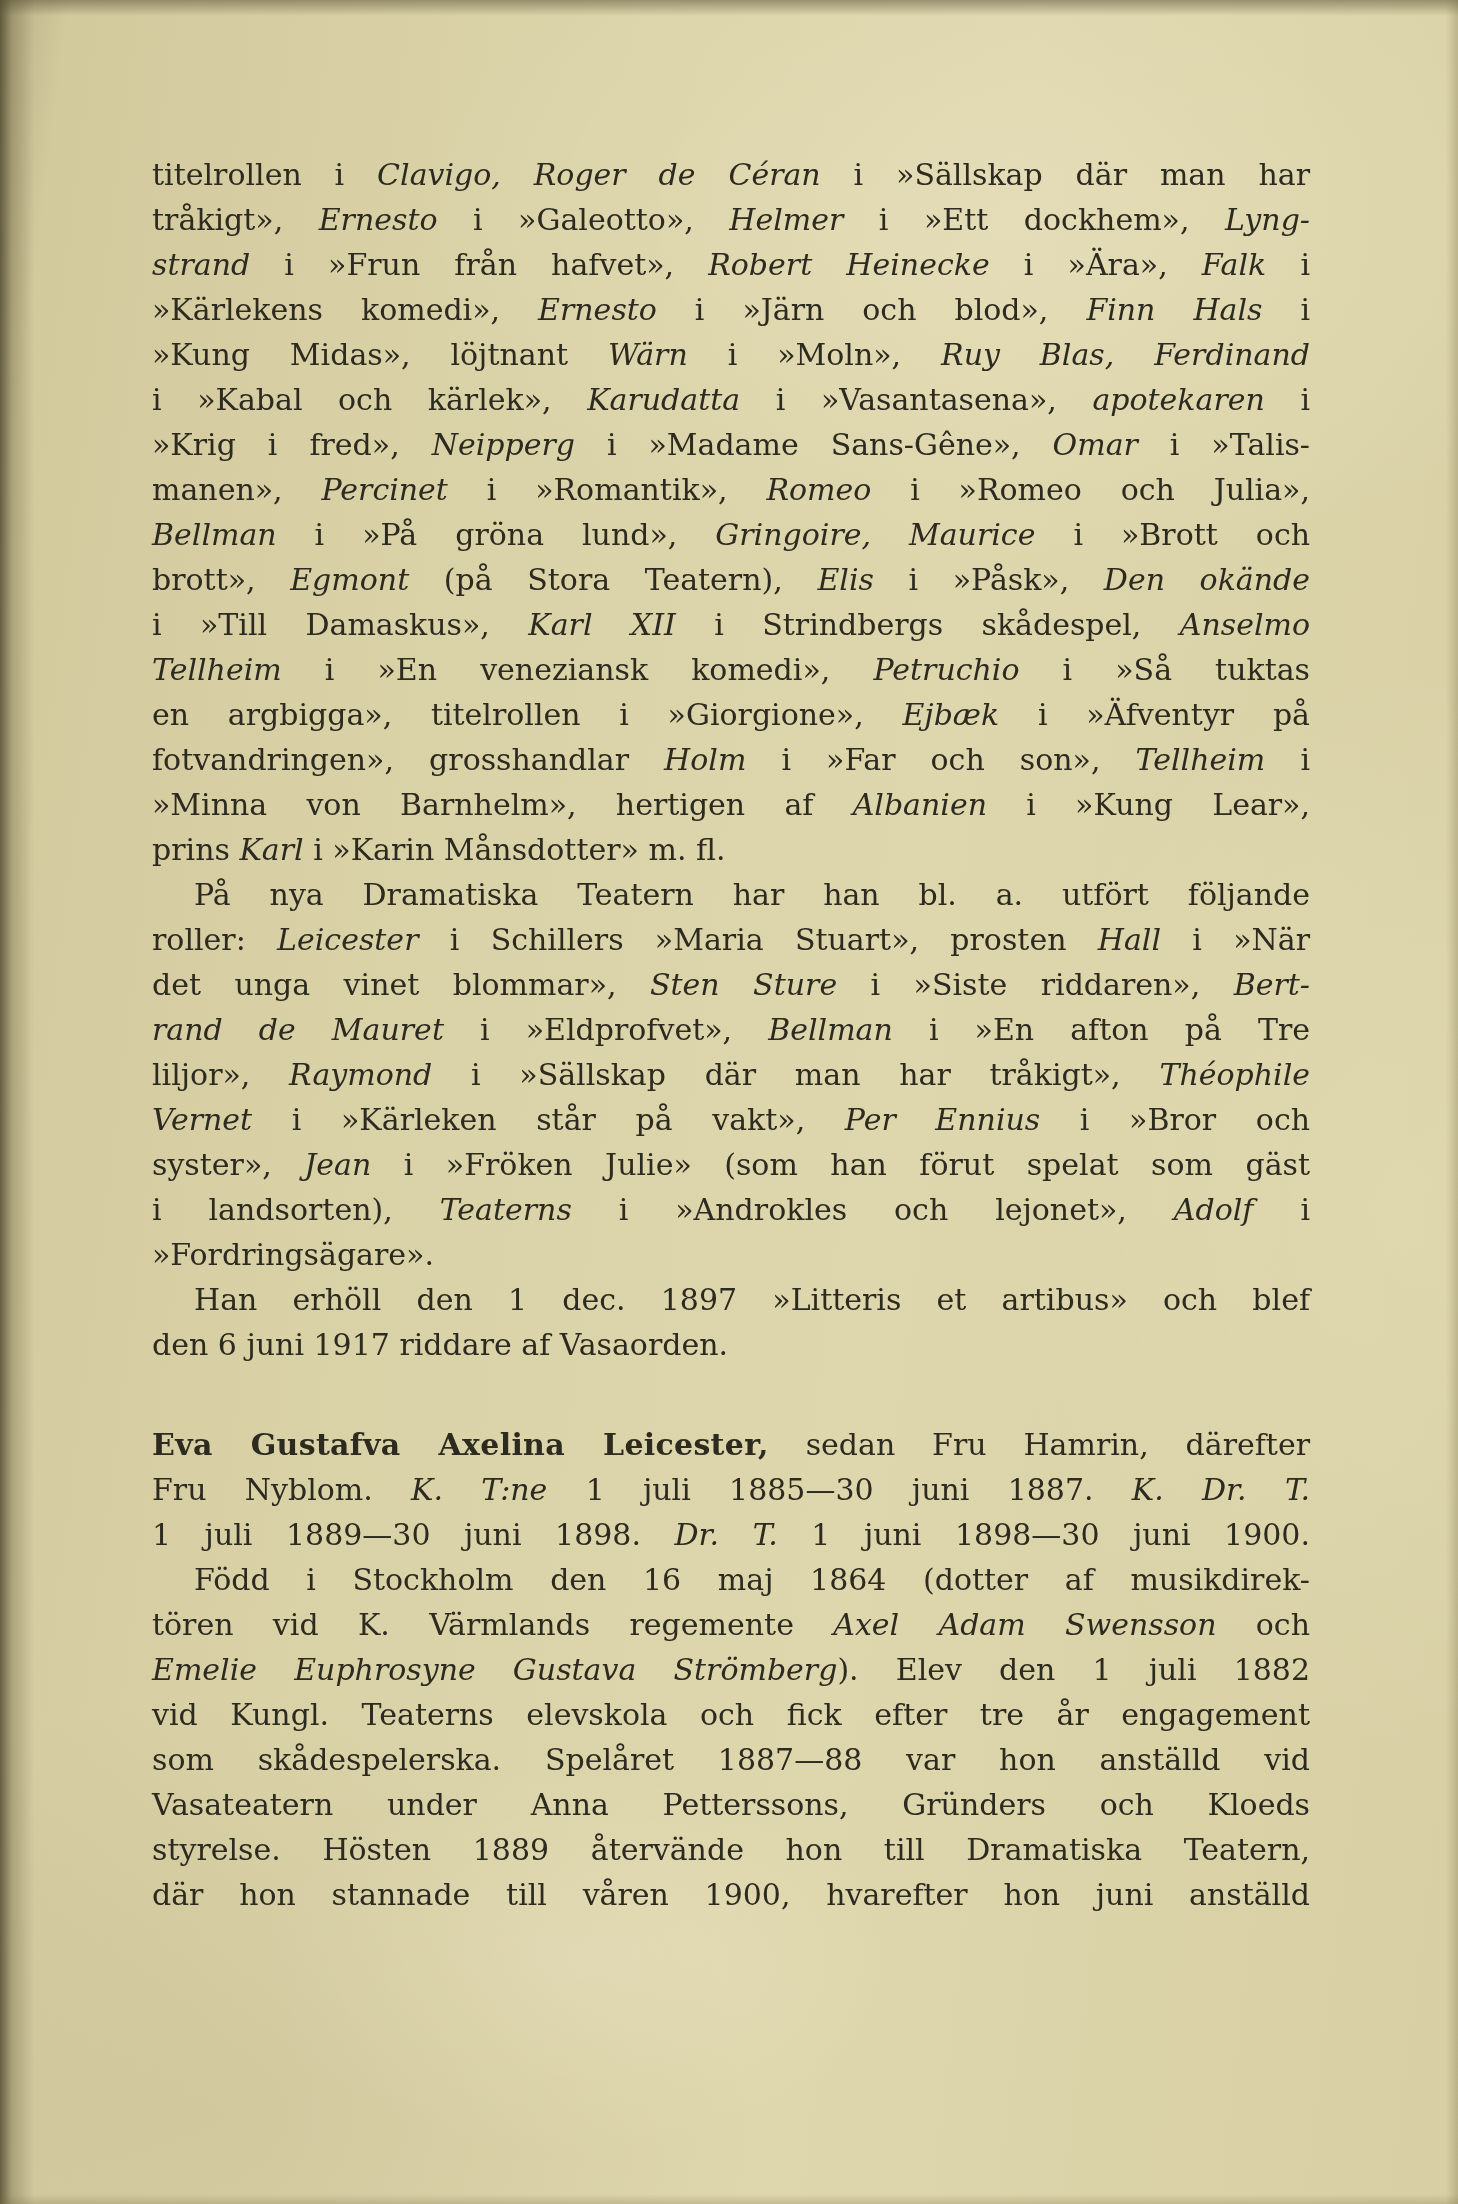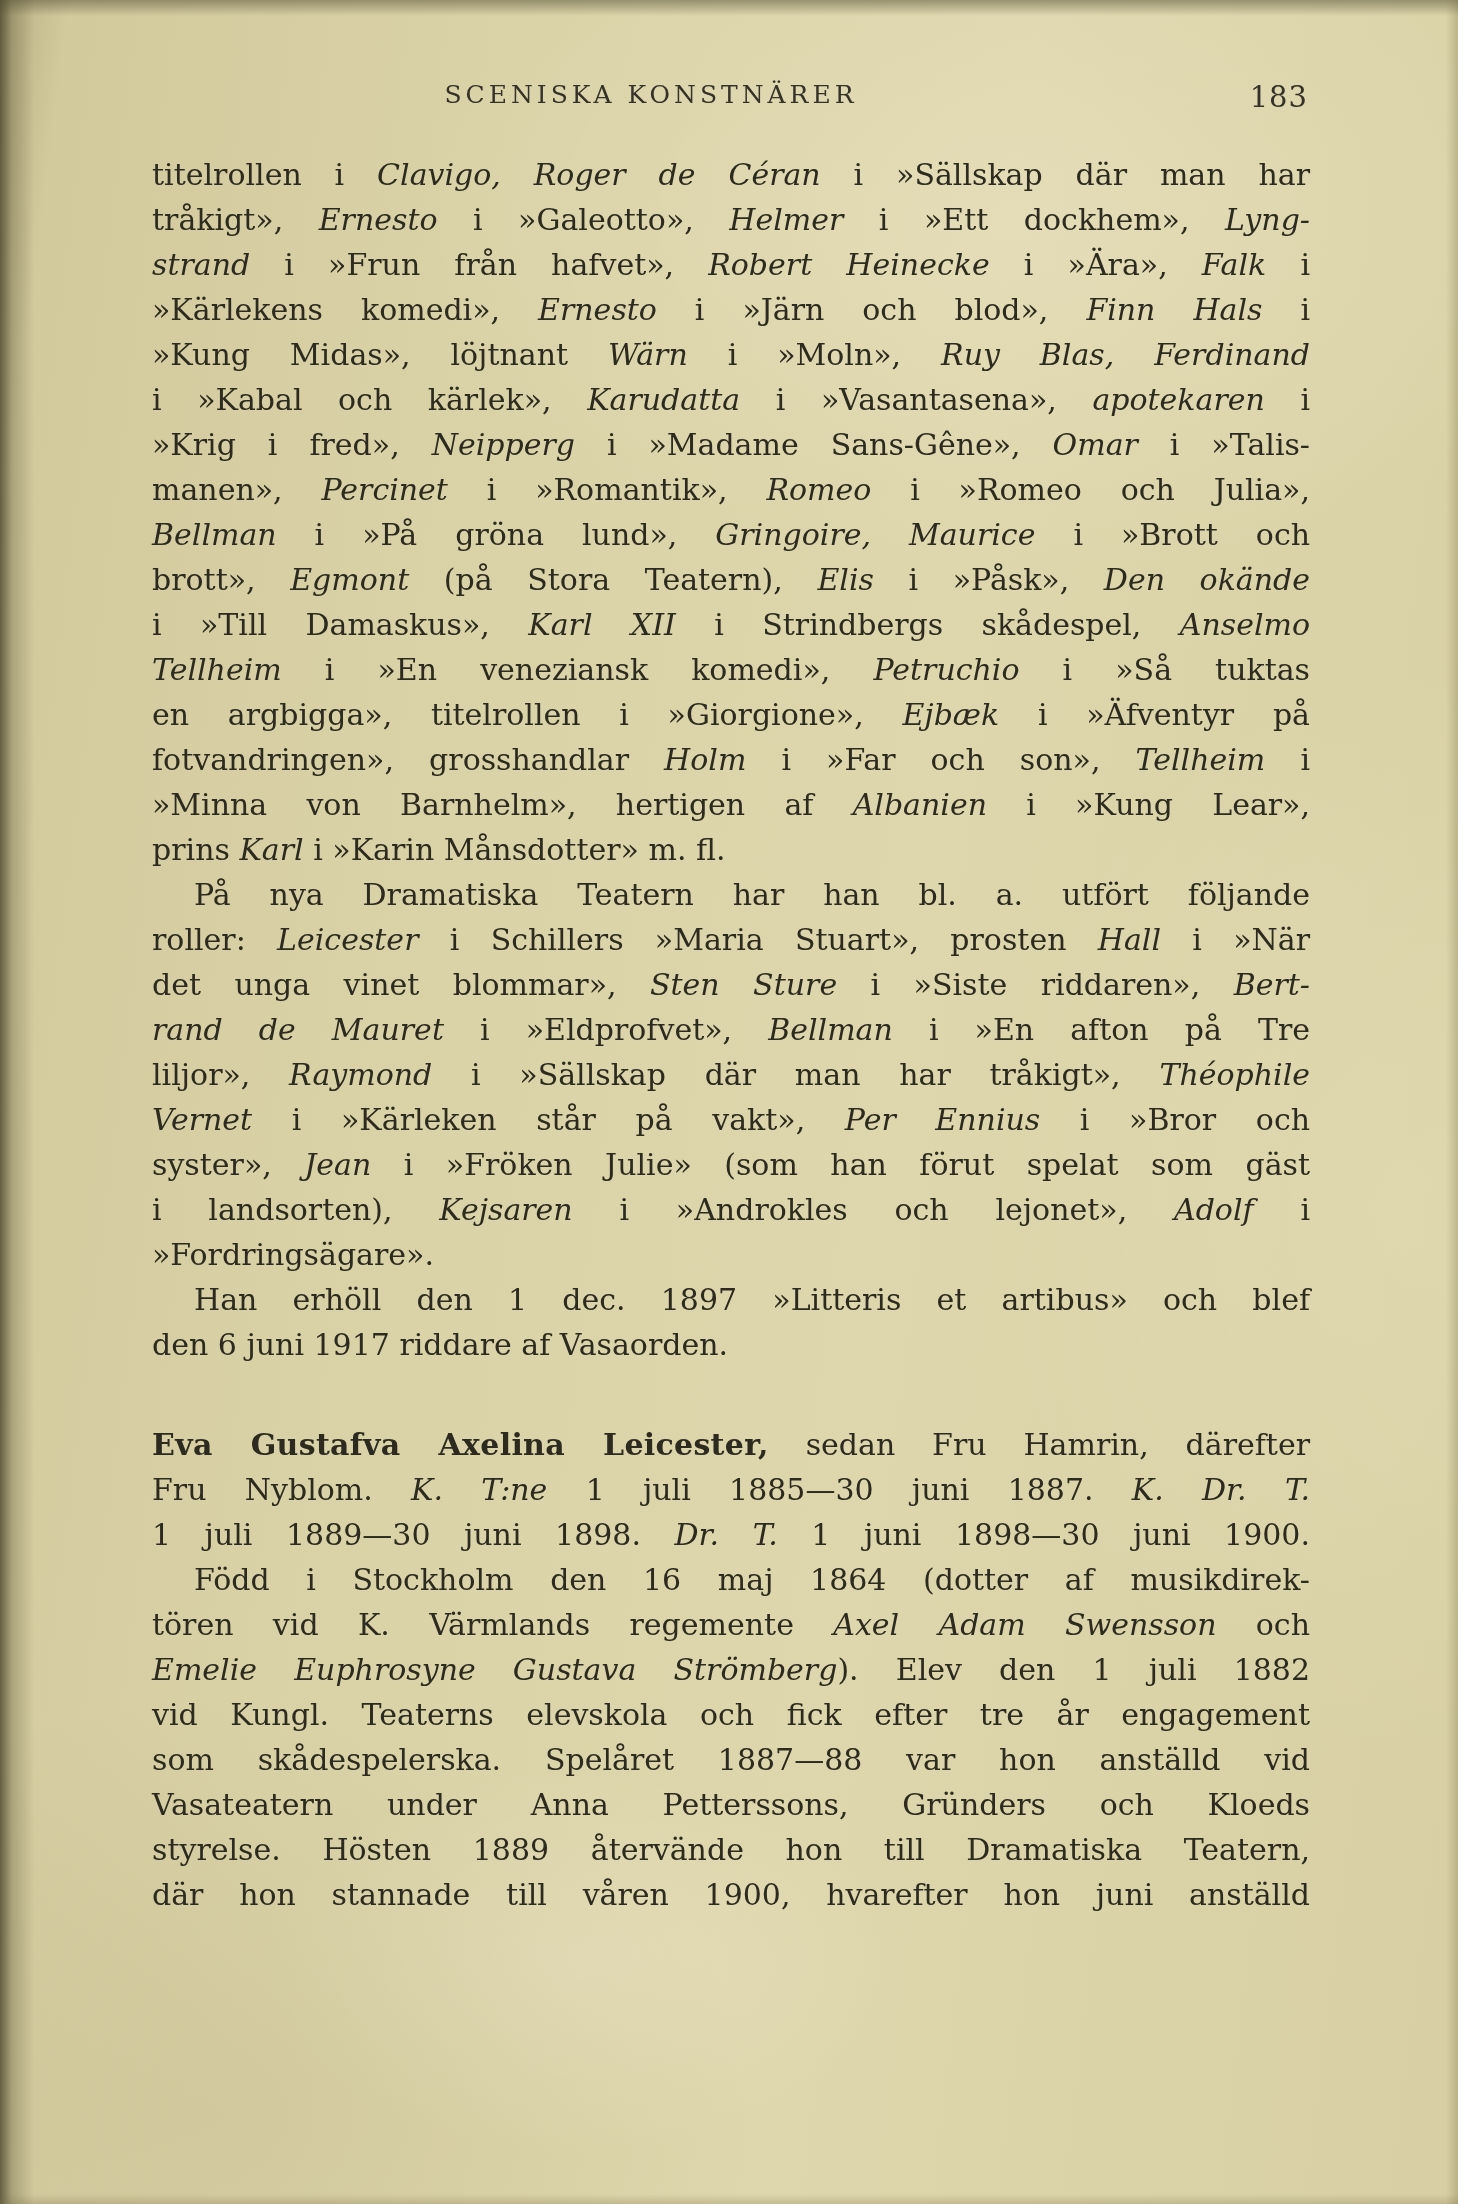--- a/index.html
+++ b/index.html
@@ -81,24 +81,20 @@
 </style>
 </head>
 <body>
 
 <div class="page">
   <div class="edge-left"></div>
   <div class="edge-top"></div>
   <div class="edge-right"></div>
   <div class="edge-bottom"></div>
 
-  <header class="running-head">
-    <span class="head-title">SCENISKA KONSTNÄRER</span>
-    <span class="page-number">183</span>
-  </header>
 
   <main class="text-block" id="text-block">
       <div class="paragraph p-flush">
         <div class="line">titelrollen i <i>Clavigo, Roger de Céran</i> i »Sällskap där man har</div>
         <div class="line">tråkigt», <i>Ernesto</i> i »Galeotto», <i>Helmer</i> i »Ett dockhem», <i>Lyng-</i></div>
         <div class="line"><i>strand</i> i »Frun från hafvet», <i>Robert Heinecke</i> i »Ära», <i>Falk</i> i</div>
         <div class="line">»Kärlekens komedi», <i>Ernesto</i> i »Järn och blod», <i>Finn Hals</i> i</div>
         <div class="line">»Kung Midas», löjtnant <i>Wärn</i> i »Moln», <i>Ruy Blas, Ferdinand</i></div>
         <div class="line">i »Kabal och kärlek», <i>Karudatta</i> i »Vasantasena», <i>apotekaren</i> i</div>
         <div class="line">»Krig i fred», <i>Neipperg</i> i »Madame Sans-Gêne», <i>Omar</i> i »Talis-</div>
@@ -113,21 +109,21 @@
         <div class="line last">prins <i>Karl</i> i »Karin Månsdotter» m. fl.</div>
       </div>
       <div class="paragraph p-indent">
         <div class="line">På nya Dramatiska Teatern har han bl. a. utfört följande</div>
         <div class="line">roller: <i>Leicester</i> i Schillers »Maria Stuart», prosten <i>Hall</i> i »När</div>
         <div class="line">det unga vinet blommar», <i>Sten Sture</i> i »Siste riddaren», <i>Bert-</i></div>
         <div class="line"><i>rand de Mauret</i> i »Eldprofvet», <i>Bellman</i> i »En afton på Tre</div>
         <div class="line">liljor», <i>Raymond</i> i »Sällskap där man har tråkigt», <i>Théophile</i></div>
         <div class="line"><i>Vernet</i> i »Kärleken står på vakt», <i>Per Ennius</i> i »Bror och</div>
         <div class="line">syster», <i>Jean</i> i »Fröken Julie» (som han förut spelat som gäst</div>
-        <div class="line">i landsorten), <i>Kejsaren</i> i »Androkles och lejonet», <i>Adolf</i> i</div>
+        <div class="line">i landsorten), <i>Teaterns</i> i »Androkles och lejonet», <i>Adolf</i> i</div>
         <div class="line last">»Fordringsägare».</div>
       </div>
       <div class="paragraph p-indent">
         <div class="line">Han erhöll den 1 dec. 1897 »Litteris et artibus» och blef</div>
         <div class="line last">den 6 juni 1917 riddare af Vasaorden.</div>
       </div>
       <div class="paragraph p-entry">
         <div class="line"><b>Eva Gustafva Axelina Leicester,</b> sedan Fru Hamrin, därefter</div>
         <div class="line">Fru Nyblom. <i>K. T:ne</i> 1 juli 1885—30 juni 1887. <i>K. Dr. T.</i></div>
         <div class="line">1 juli 1889—30 juni 1898. <i>Dr. T.</i> 1 juni 1898—30 juni 1900.</div>

